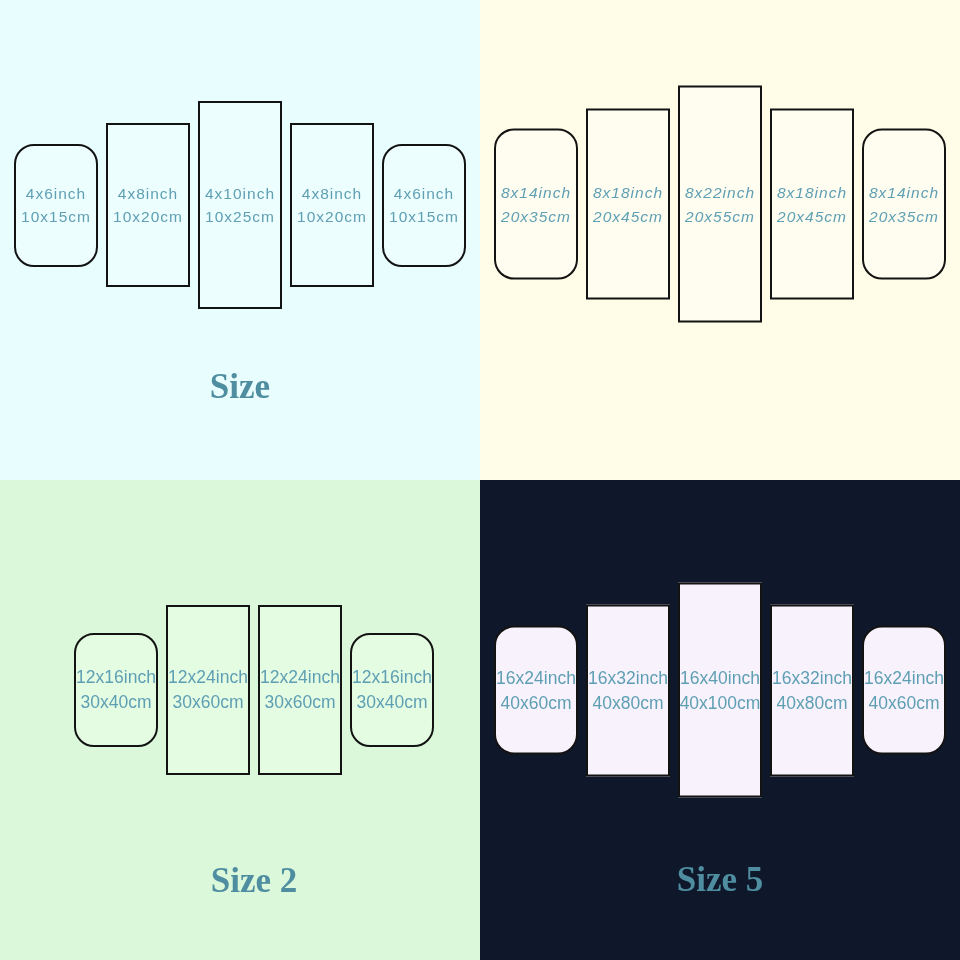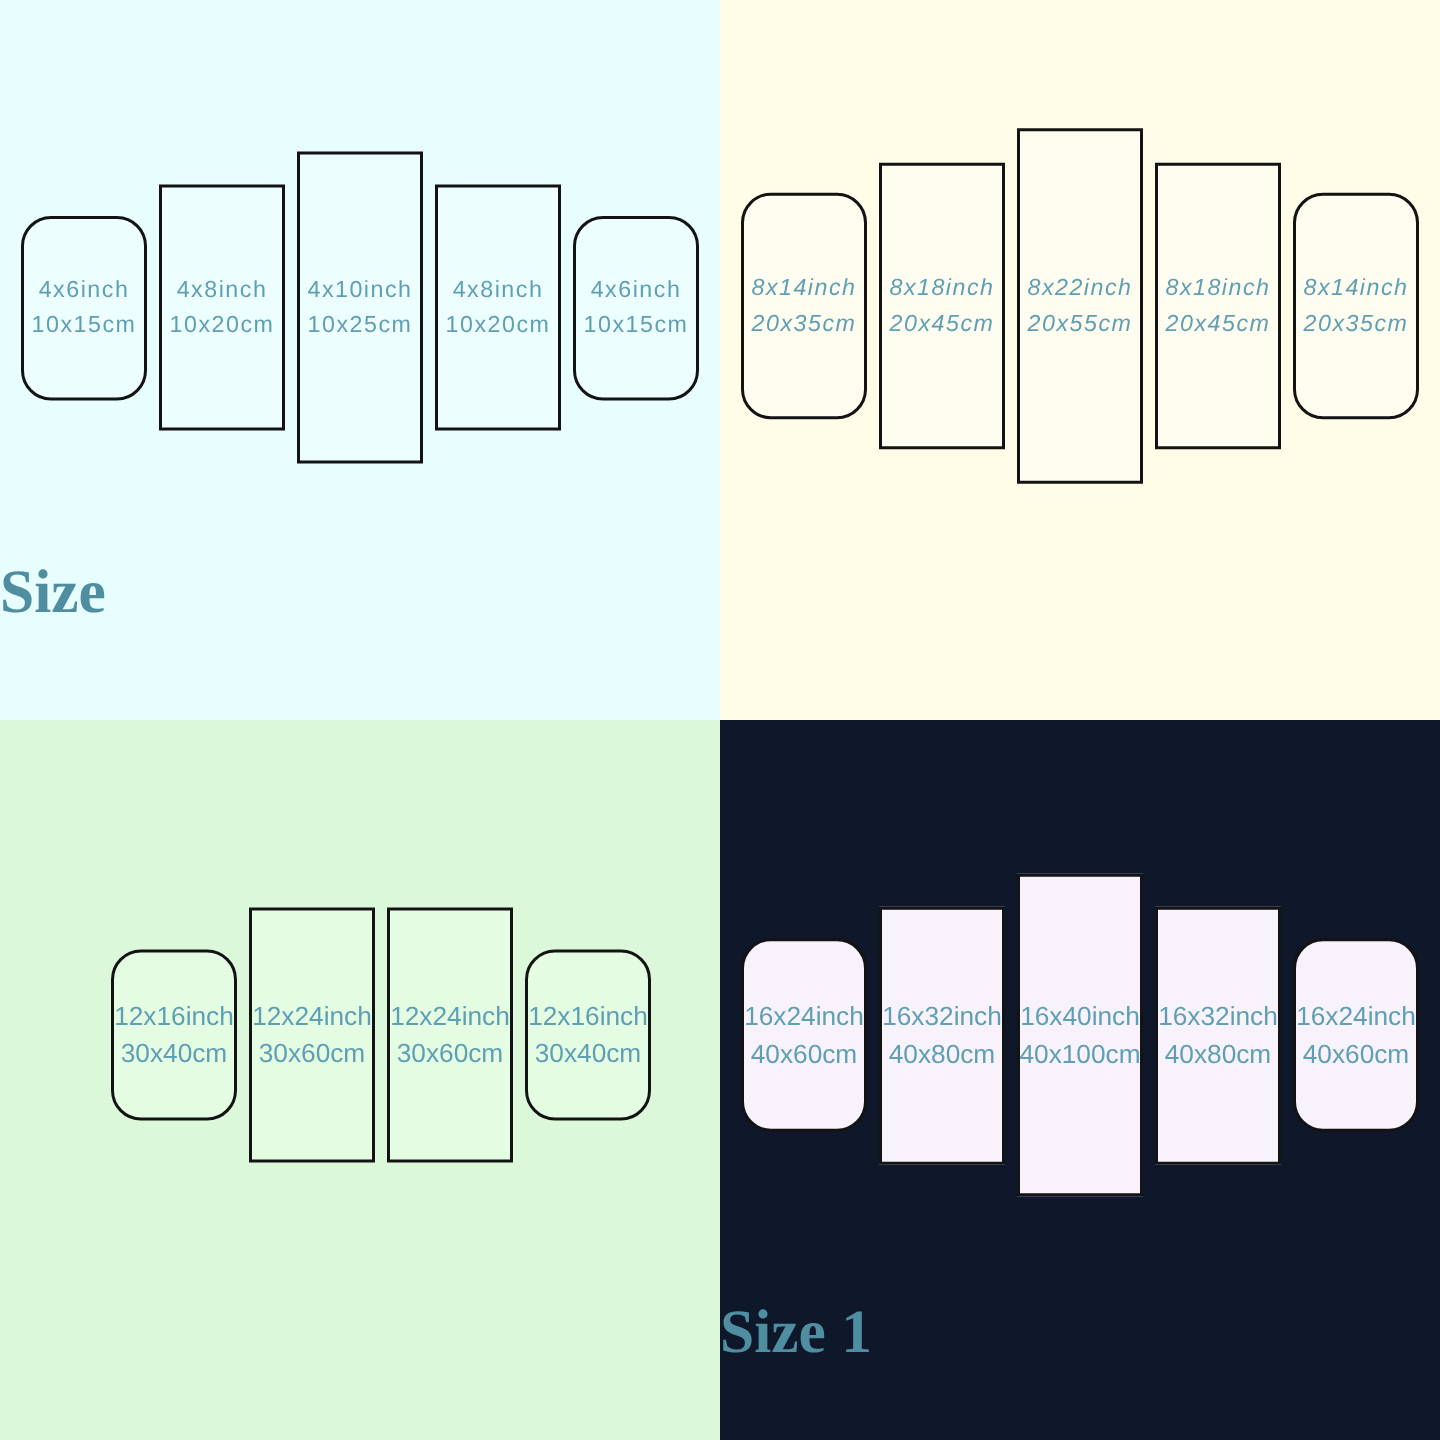--- a/index.html
+++ b/index.html
@@ -69,23 +69,24 @@
     letter-spacing: var(--lbl-ls);
     line-height: var(--lbl-lh);
     white-space: nowrap;
     text-align: center;
   }
   .quadrant-title {
     position: absolute;
     left: 0;
     width: 100%;
     top: var(--title-top);
+    text-align: center;
     font-family: "Liberation Serif", serif;
     font-weight: bold;
-    font-size: 41px;
+    font-size: 35px;
     line-height: 1;
     color: #4f8da0;
   }
 </style>
 </head>
 <body>
 
 <div class="root">
 
   <section class="quadrant q-tl" style="background: rgb(232, 253, 253);">
@@ -151,20 +152,21 @@
       </div>
       <div class="panel h-mid">
         <div class="panel-line">12x24inch</div>
         <div class="panel-line">30x60cm</div>
       </div>
       <div class="panel h-outer">
         <div class="panel-line">12x16inch</div>
         <div class="panel-line">30x40cm</div>
       </div>
     </div>
+    <h2 class="quadrant-title">Size 2</h2>
   </section>
 
   <section class="quadrant q-br" style="background: #0f172a;">
     <div class="panels-row" style="--panel-bg: #f7f2fb;">
       <div class="panel h-outer">
         <div class="panel-line">16x24inch</div>
         <div class="panel-line">40x60cm</div>
       </div>
       <div class="panel h-mid">
         <div class="panel-line">16x32inch</div>
@@ -176,16 +178,16 @@
       </div>
       <div class="panel h-mid">
         <div class="panel-line">16x32inch</div>
         <div class="panel-line">40x80cm</div>
       </div>
       <div class="panel h-outer">
         <div class="panel-line">16x24inch</div>
         <div class="panel-line">40x60cm</div>
       </div>
     </div>
-    <h2 class="quadrant-title">Size 1</h2>
+    <h2 class="quadrant-title">Size 5</h2>
   </section>
 
 </div>
 
 </body></html>

